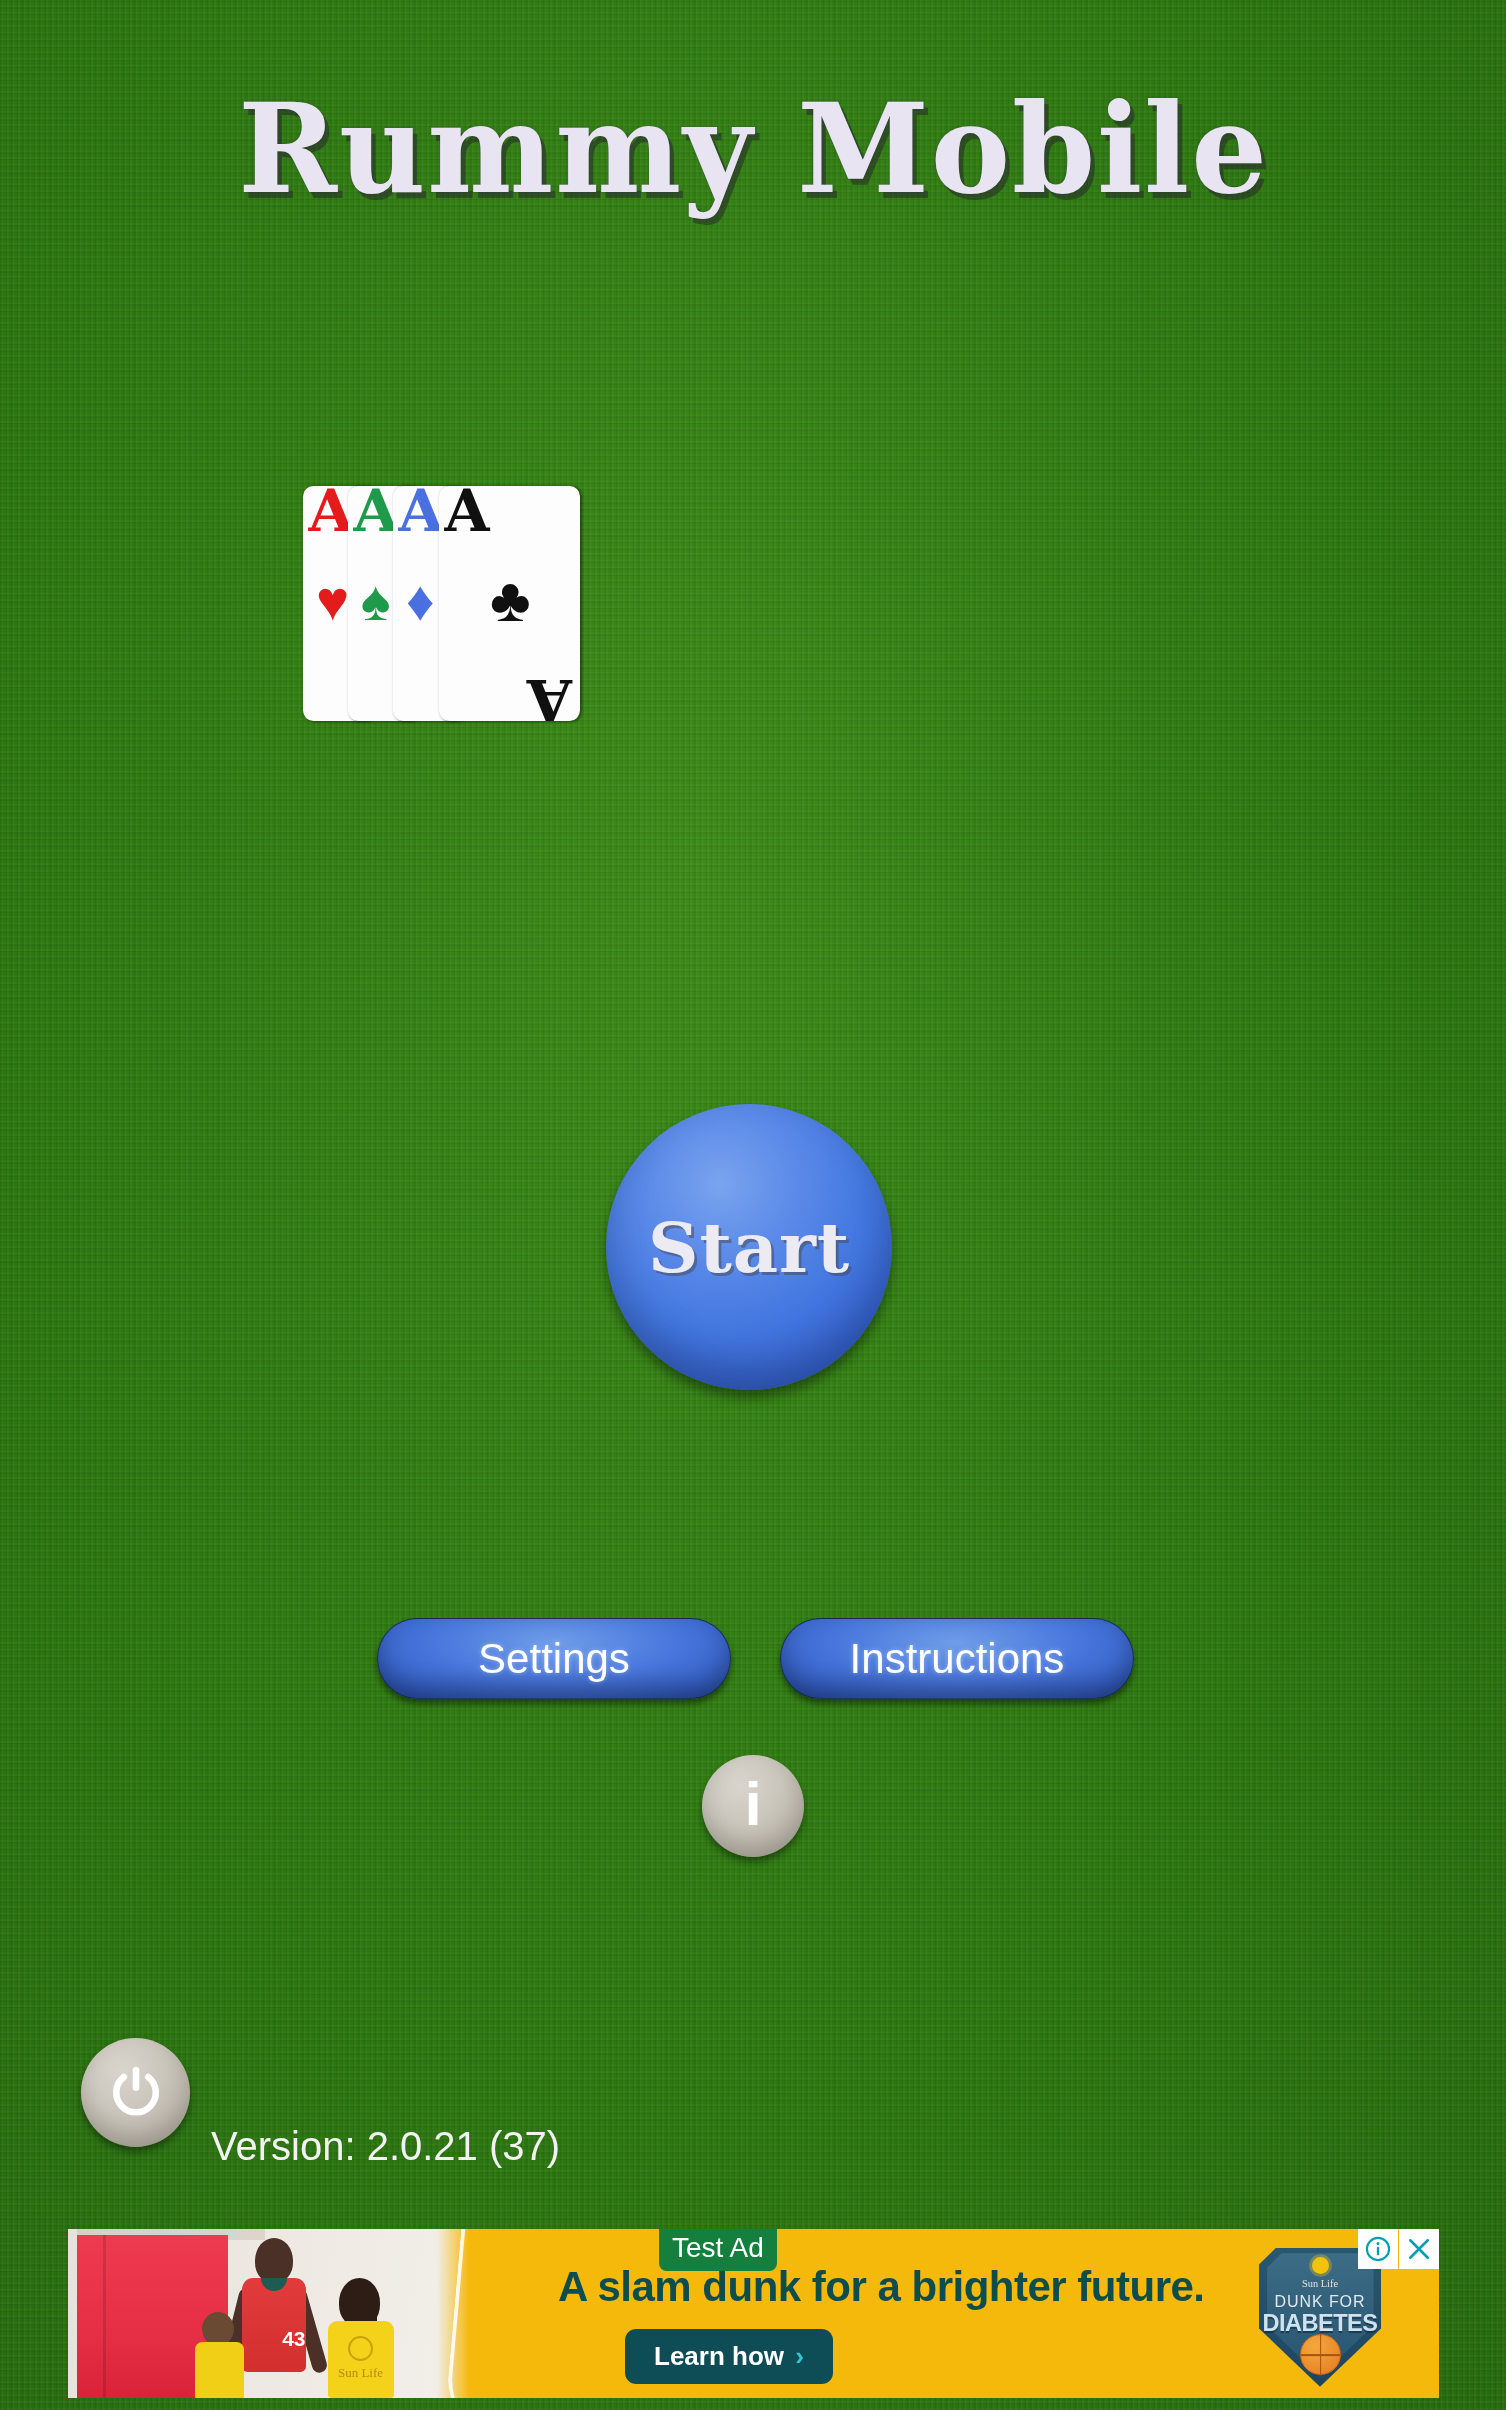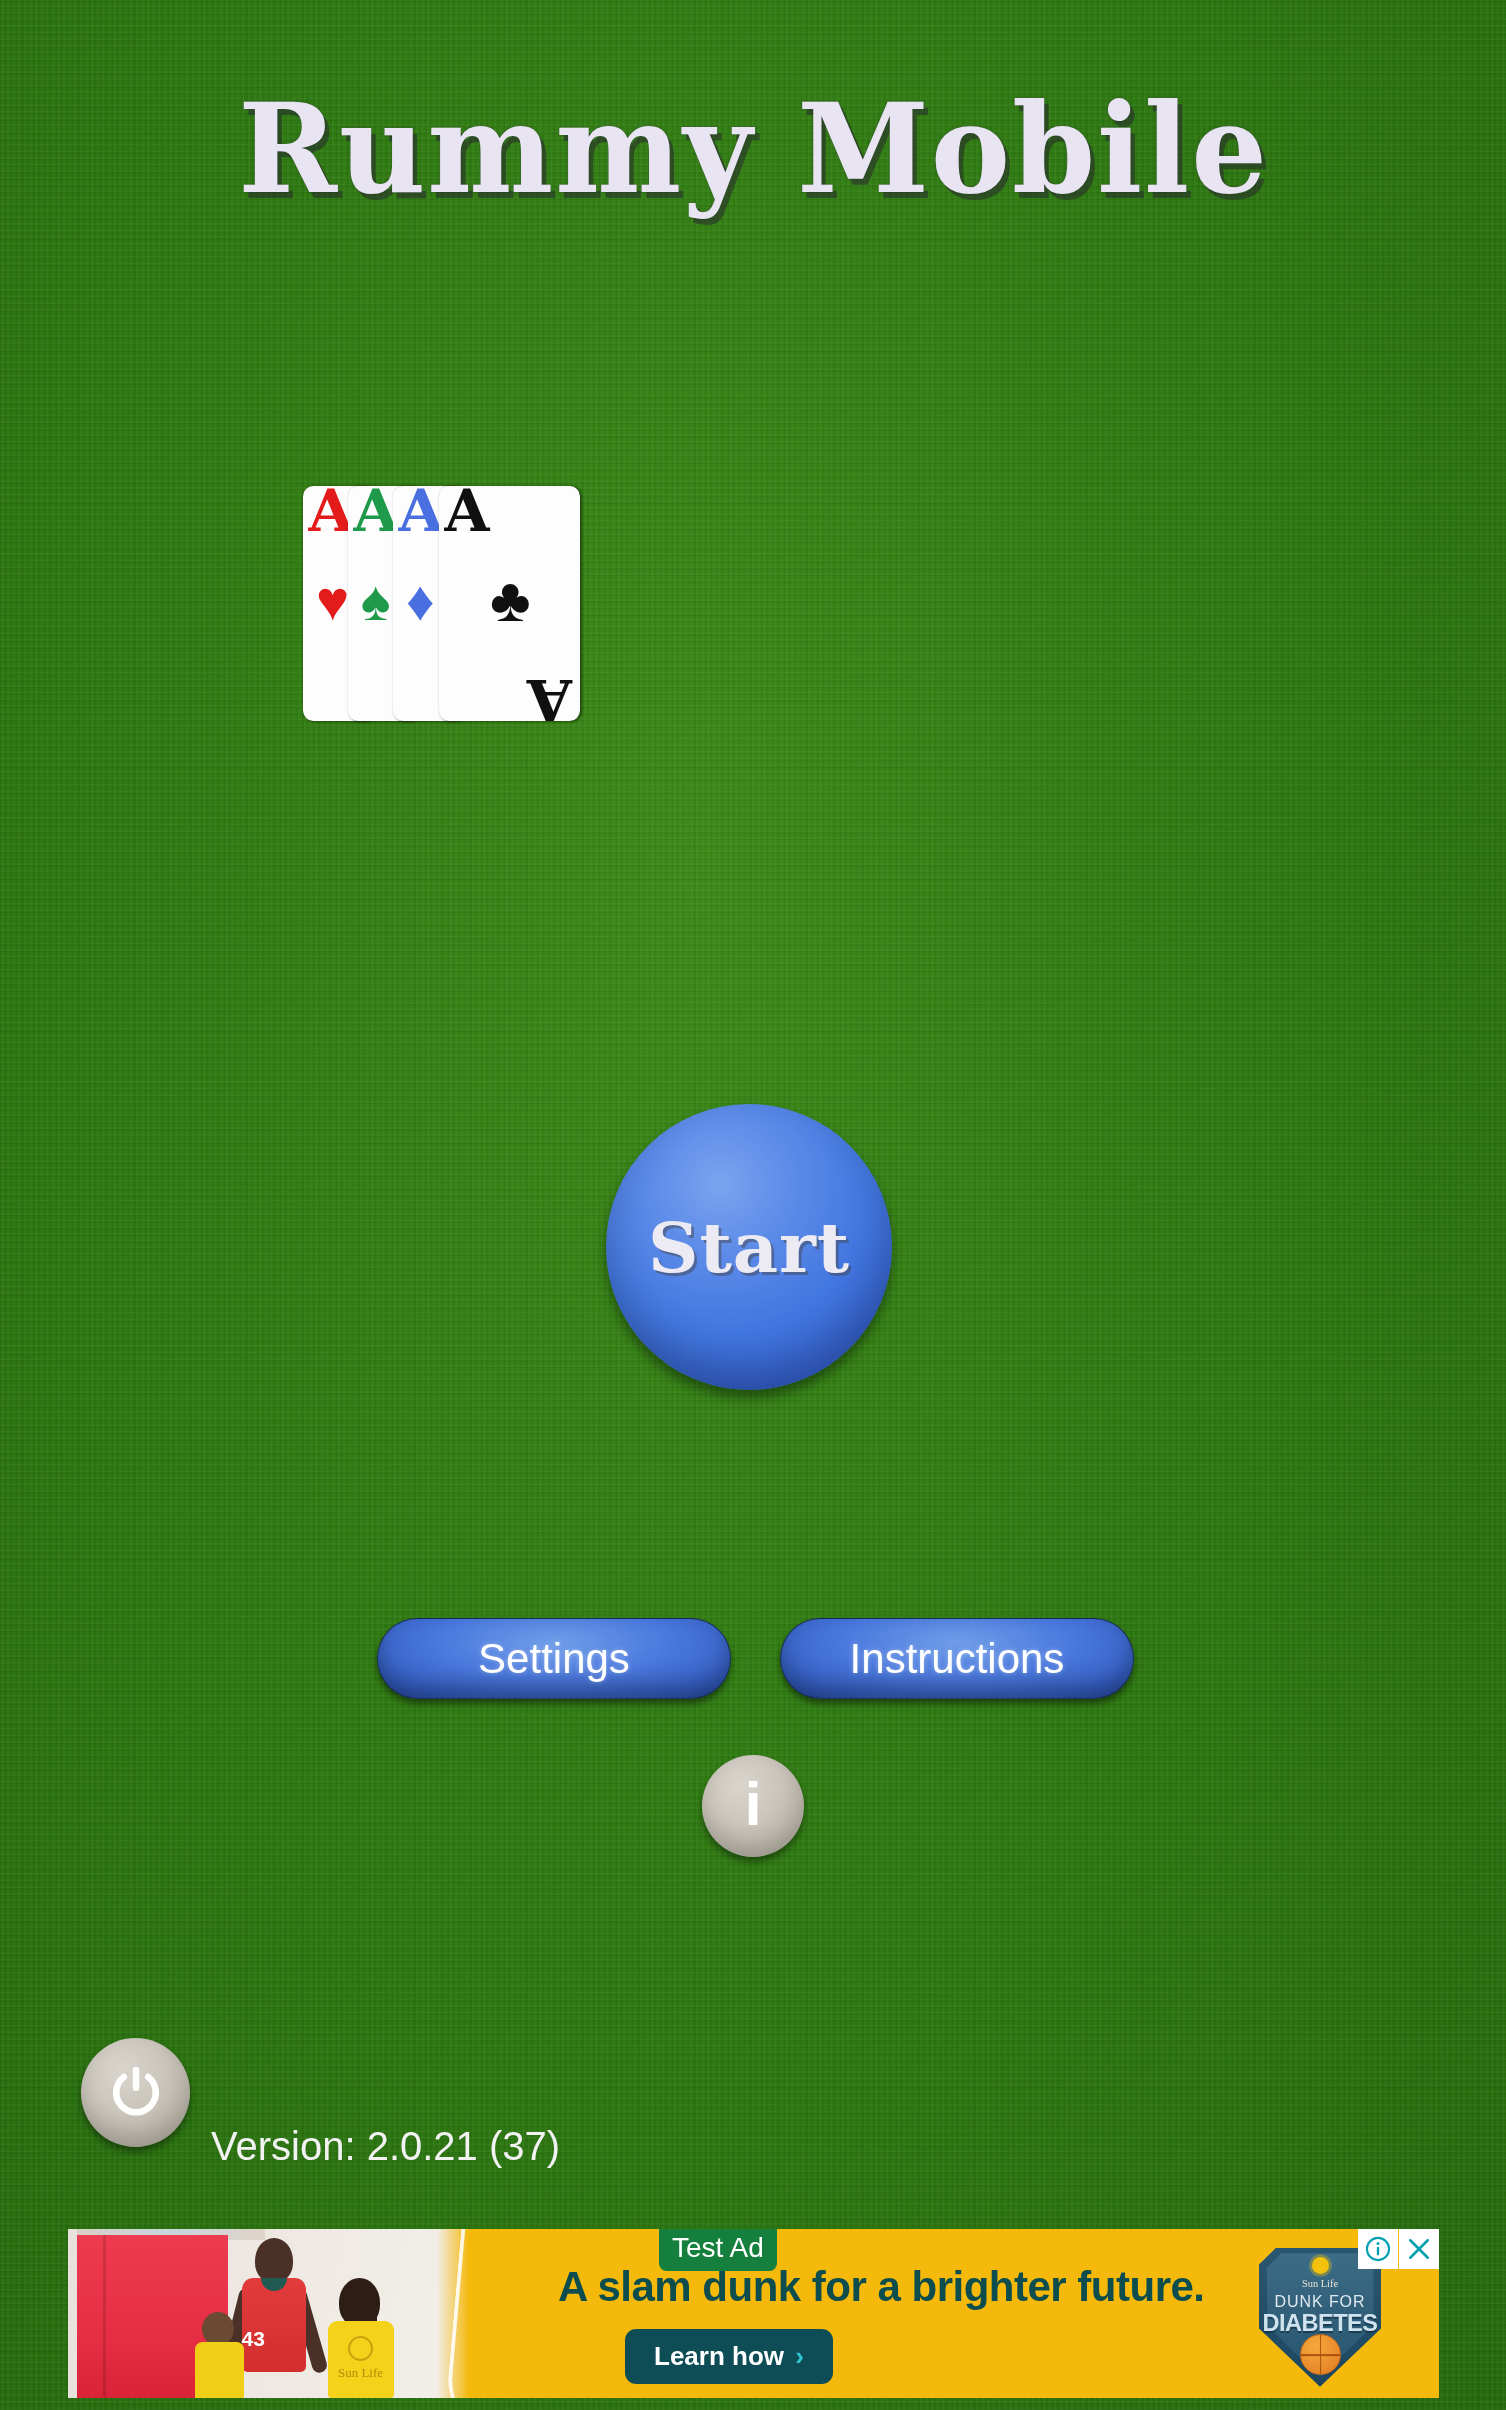--- a/index.html
+++ b/index.html
@@ -232,21 +232,21 @@
     border-radius: 11.3px 11.3px 5.6px 5.6px;
   }
   .ph-jersey::before {
     content: "";
     position: absolute; left: 19px; top: 0; width: 26px; height: 13px;
     border-radius: 0 0 13px 13px;
     background: #1f5b52;
   }
   .ph-num {
     position: absolute; left: 0; top: 49px; width: 64px;
-    text-align: left; color: #fff; font-size: 21px; font-weight: bold;
+    text-align: right; color: #fff; font-size: 21px; font-weight: bold;
     font-family: "Liberation Sans", sans-serif;
   }
   .ph-armL, .ph-armR {
     position: absolute; top: 49px; width: 15px; height: 87px;
     background: #4a3026; border-radius: 7.5px;
   }
   .ph-armL { left: -3.8px; transform: rotate(14deg); }
   .ph-armR { left: 68px; transform: rotate(-16deg); }
   .ph-kidA {
     position: absolute; left: 121px; top: 83px; width: 58px; height: 87px;

